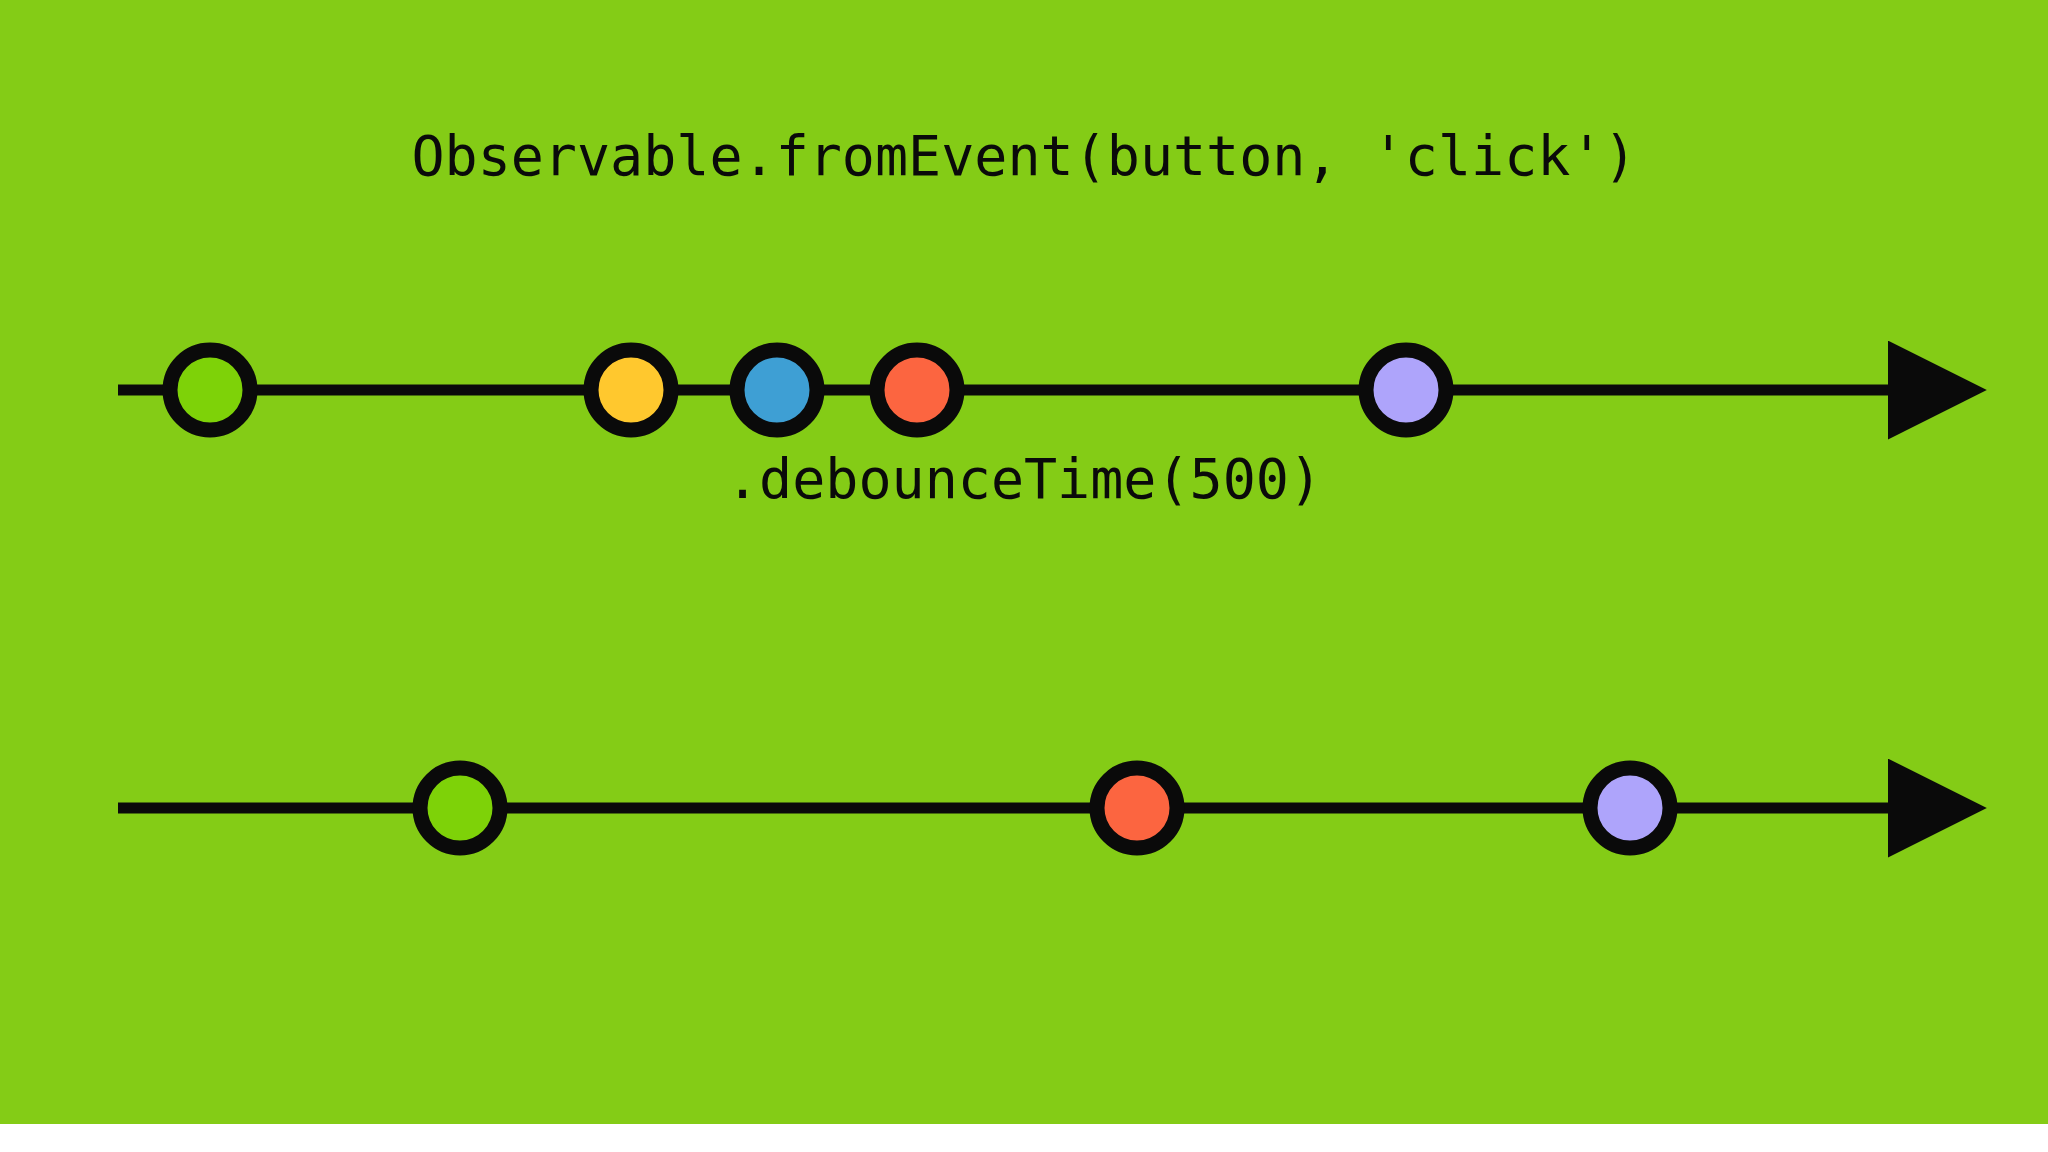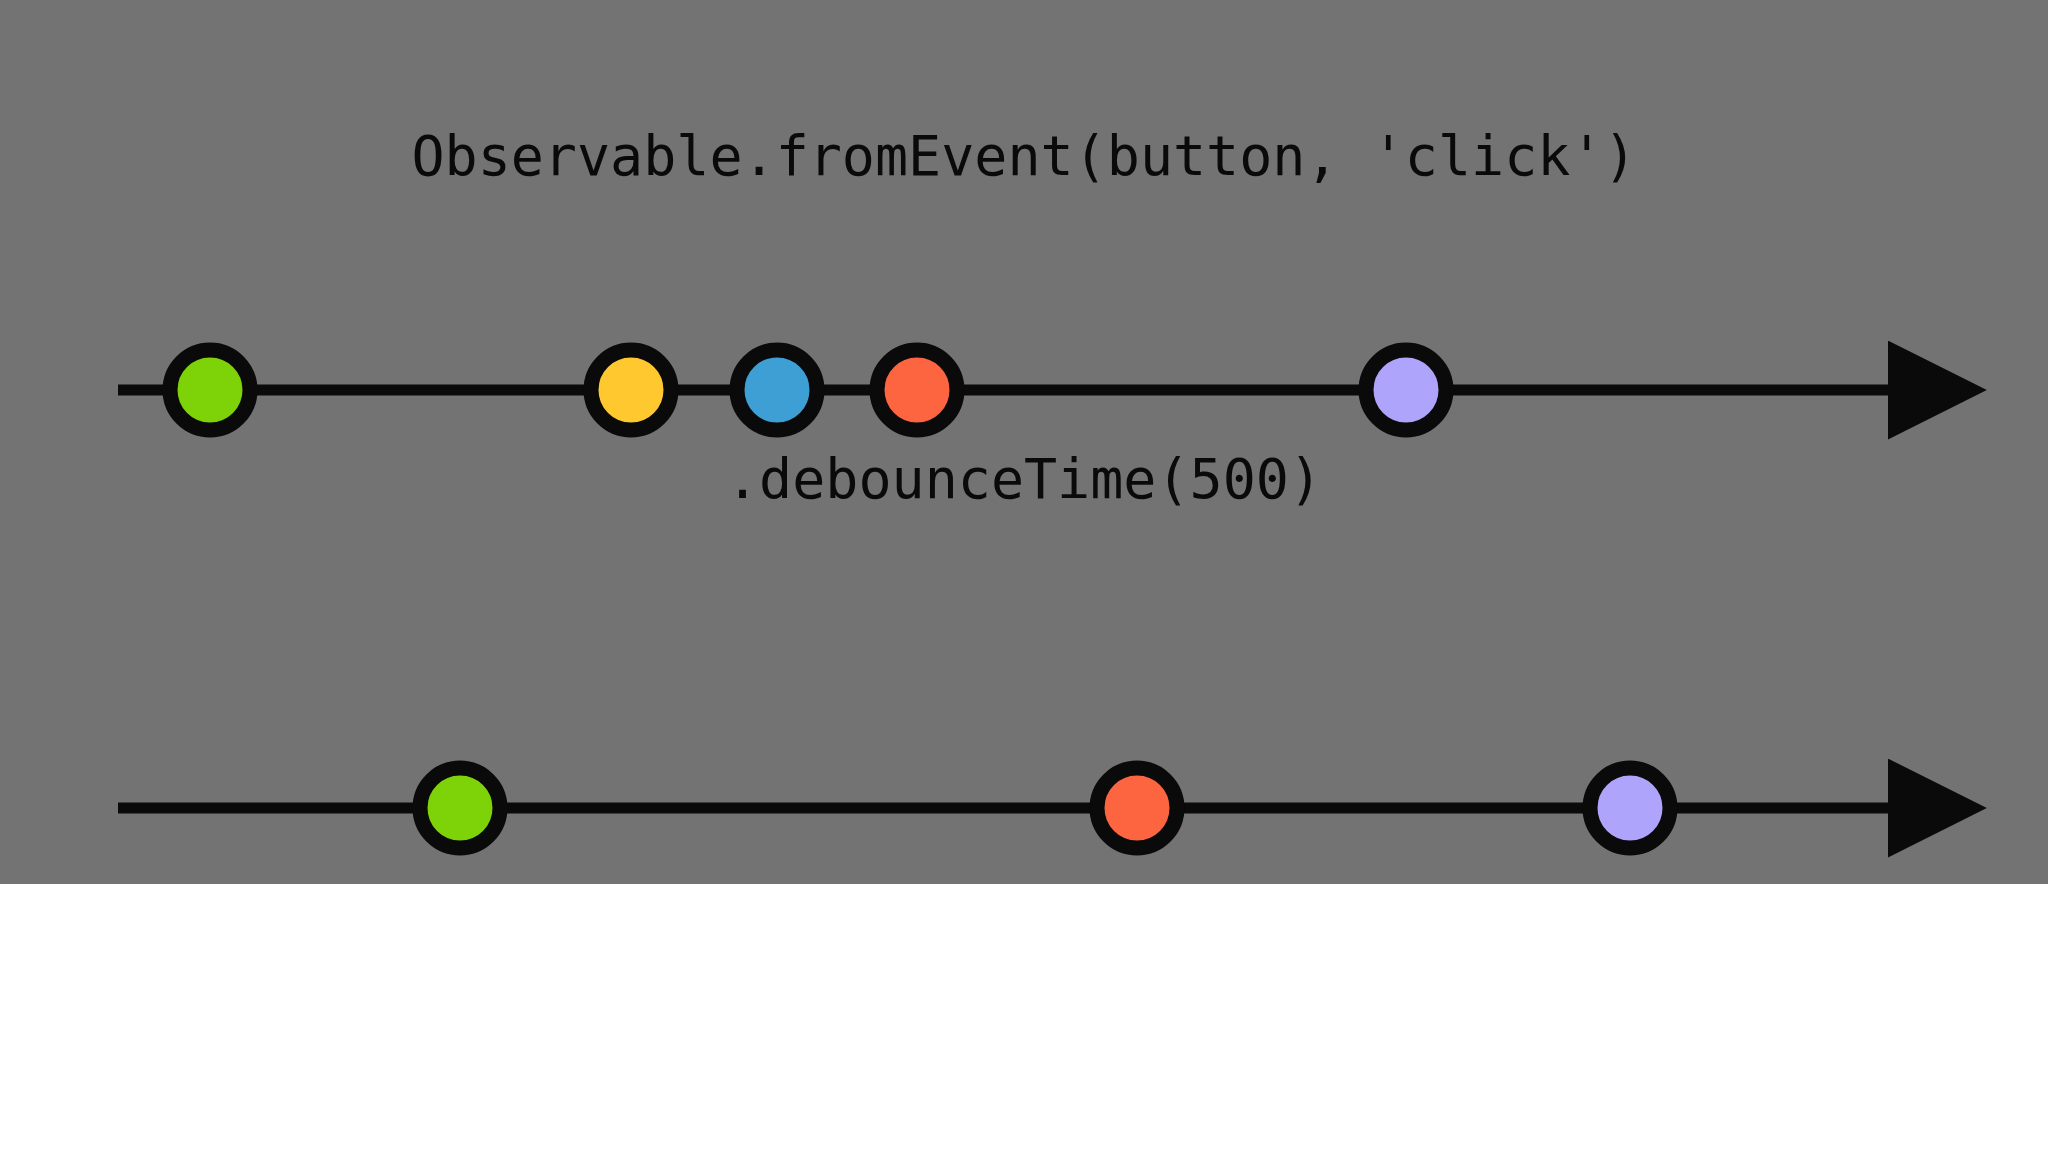--- a/index.html
+++ b/index.html
@@ -4,22 +4,22 @@
 <title>RxJS debounceTime marble diagram</title>
 <style>
   html, body {
     margin: 0;
     padding: 0;
     background: #ffffff;
   }
   #stage {
     position: relative;
     width: 2048px;
-    height: 884px;
-    background: #737373;
+    height: 1124px;
+    background: #84cc16;
     overflow: hidden;
     font-family: "DejaVu Sans Mono", "Liberation Mono", monospace;
   }
   #diagram-svg {
     position: absolute;
     left: 0;
     top: 0;
     width: 2048px;
     height: 1152px;
     display: block;

